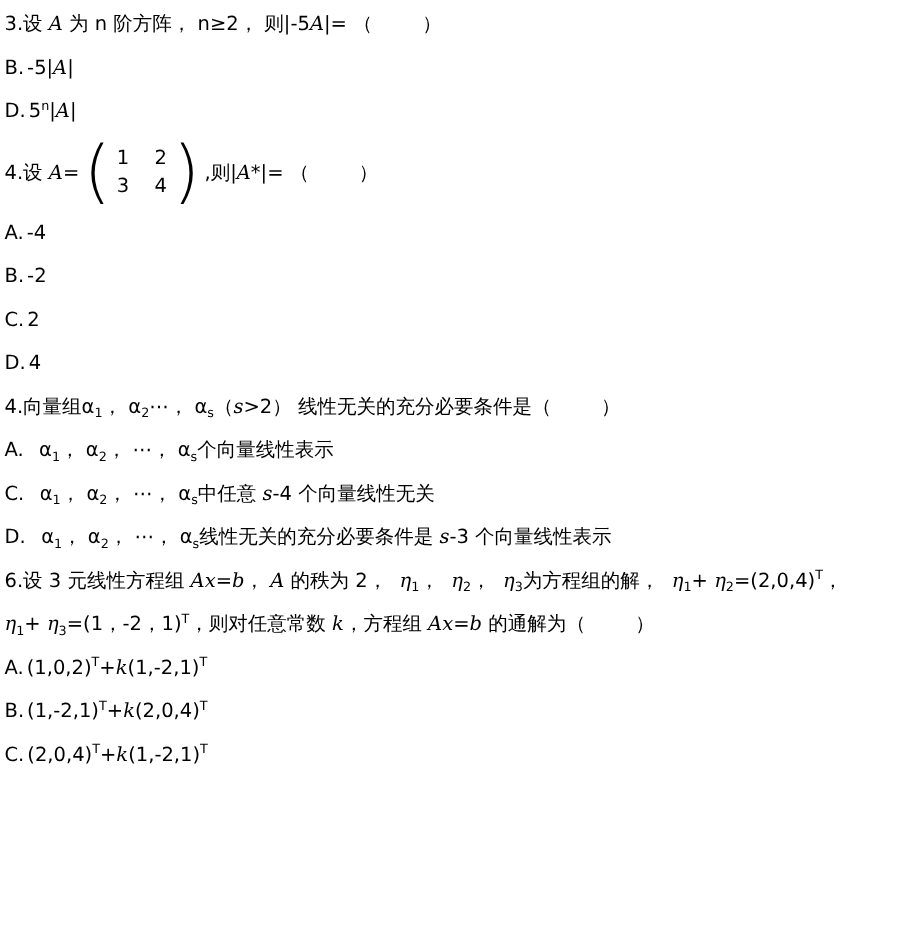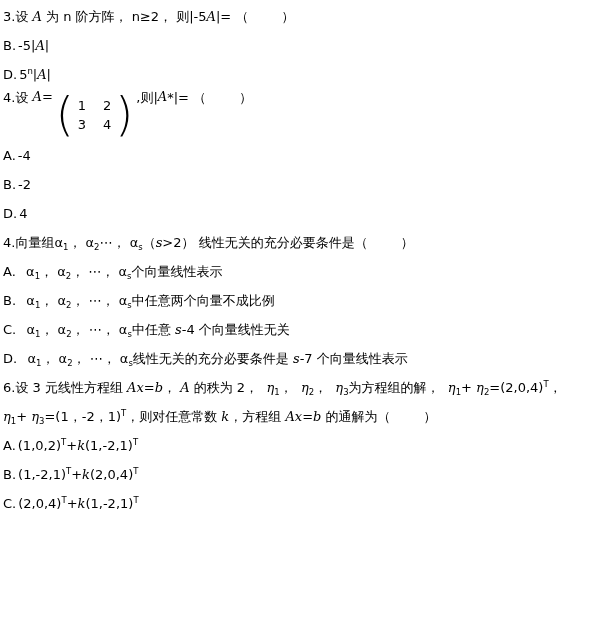--- a/index.html
+++ b/index.html
@@ -22,20 +22,21 @@
     line-height: 29px;
     white-space: pre-wrap;
     margin: 0;
   }
   .stem-wrap {
     line-height: 29px;
     white-space: pre-wrap;
   }
   .line-flex {
     display: flex;
+    align-items: center;
     white-space: pre-wrap;
     min-height: 52px;
     margin: 0;
   }
   .opt-label {
     margin-right: 2px;
   }
   sup {
     font-size: 8.5px;
     line-height: 0;
@@ -80,29 +81,29 @@
   <section>
     <div class="line"><span>3.设 </span><span class="it">A</span><span> 为 n 阶方阵， n≥2， 则|-5</span><span class="it">A</span><span>|= （        ）</span></div>
     <div class="line"><span class="opt-label">B.</span><span><span>-5|</span><span class="it">A</span><span>|</span></span></div>
     <div class="line"><span class="opt-label">D.</span><span><span>5</span><sup>n</sup><span>|</span><span class="it">A</span><span>|</span></span></div>
   </section>
 
   <section>
     <div class="line-flex"><span>4.设 </span><span class="it">A</span><span>=</span><span class="matrix"><span class="paren">(</span><span class="cells"><span>1</span><span>2</span><span>3</span><span>4</span></span><span class="paren">)</span></span><span>,则|</span><span class="it">A</span><span>*|= （        ）</span></div>
     <div class="line"><span class="opt-label">A.</span><span><span>-4</span></span></div>
     <div class="line"><span class="opt-label">B.</span><span><span>-2</span></span></div>
+    <div class="line"><span class="opt-label">C.</span><span><span>2</span></span></div>
     <div class="line"><span class="opt-label">D.</span><span><span>4</span></span></div>
   </section>
 
   <section>
     <div class="line"><span>4.向量组α</span><sub>1</sub><span>， α</span><sub>2</sub><span>⋯， α</span><sub>s</sub><span>（</span><span class="it">s</span><span>&gt;2） 线性无关的充分必要条件是（        ）</span></div>
     <div class="line"><span class="opt-label">A.</span><span><span>  α</span><sub>1</sub><span>， α</span><sub>2</sub><span>， ⋯， α</span><sub>s</sub><span>个向量线性表示</span></span></div>
-    <div class="line"><span class="opt-label">B.</span><span><span>  α</span><sub>1</sub><span>， α</span><sub>2</sub><span>， ⋯， α</span><sub>s</sub><span>中任意两个向量不成比例</span></span></div>
     <div class="line"><span class="opt-label">C.</span><span><span>  α</span><sub>1</sub><span>， α</span><sub>2</sub><span>， ⋯， α</span><sub>s</sub><span>中任意 </span><span class="it">s</span><span>-4 个向量线性无关</span></span></div>
-    <div class="line"><span class="opt-label">D.</span><span><span>  α</span><sub>1</sub><span>， α</span><sub>2</sub><span>， ⋯， α</span><sub>s</sub><span>线性无关的充分必要条件是 </span><span class="it">s</span><span>-7 个向量线性表示</span></span></div>
+    <div class="line"><span class="opt-label">D.</span><span><span>  α</span><sub>1</sub><span>， α</span><sub>2</sub><span>， ⋯， α</span><sub>s</sub><span>线性无关的充分必要条件是 </span><span class="it">s</span><span>-3 个向量线性表示</span></span></div>
   </section>
 
   <section>
     <div class="stem-wrap"><span>6.设 3 元线性方程组 </span><span class="it">Ax</span><span>=</span><span class="it">b</span><span>， </span><span class="it">A</span><span> 的秩为 2，  </span><span class="it">η</span><sub>1</sub><span>，  </span><span class="it">η</span><sub>2</sub><span>，  </span><span class="it">η</span><sub>3</sub><span>为方程组的解，  </span><span class="it">η</span><sub>1</sub><span>+ </span><span class="it">η</span><sub>2</sub><span>=(2,0,4)</span><sup>T</sup><span>，  </span><span class="it">η</span><sub>1</sub><span>+ </span><span class="it">η</span><sub>3</sub><span>=(1，-2，1)</span><sup>T</sup><span>，则对任意常数 </span><span class="it">k</span><span>，方程组 </span><span class="it">Ax</span><span>=</span><span class="it">b</span><span> 的通解为（        ）</span></div>
     <div class="line"><span class="opt-label">A.</span><span><span>(1,0,2)</span><sup>T</sup><span>+</span><span class="it">k</span><span>(1,-2,1)</span><sup>T</sup></span></div>
     <div class="line"><span class="opt-label">B.</span><span><span>(1,-2,1)</span><sup>T</sup><span>+</span><span class="it">k</span><span>(2,0,4)</span><sup>T</sup></span></div>
     <div class="line"><span class="opt-label">C.</span><span><span>(2,0,4)</span><sup>T</sup><span>+</span><span class="it">k</span><span>(1,-2,1)</span><sup>T</sup></span></div>
   </section>
 
 </div>

